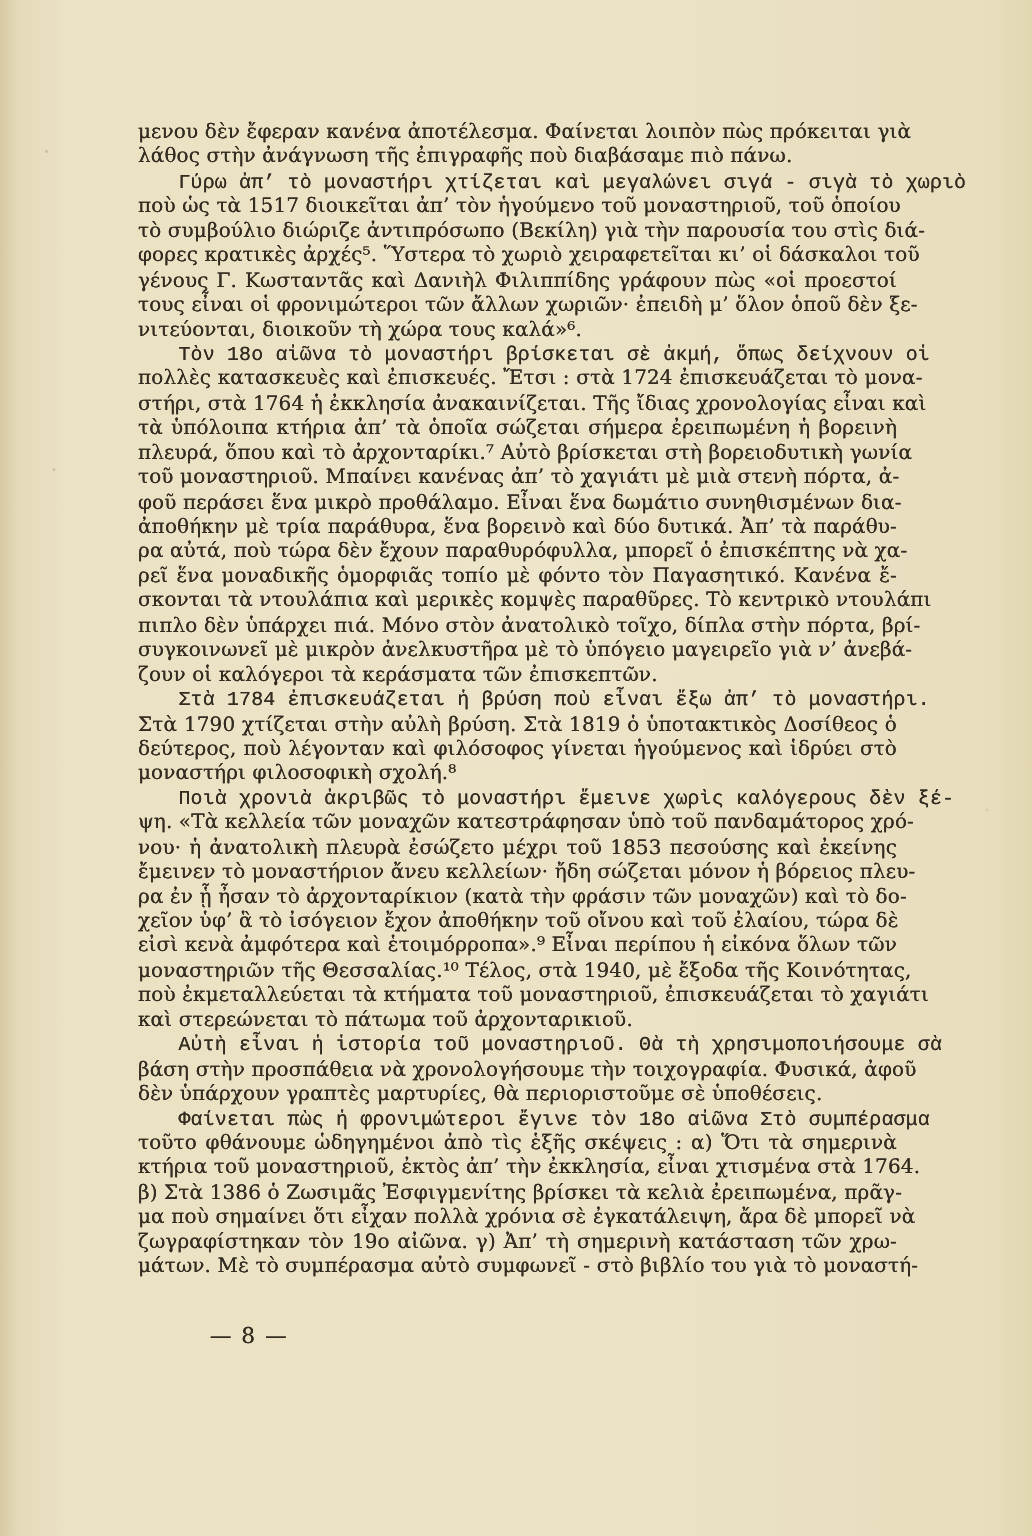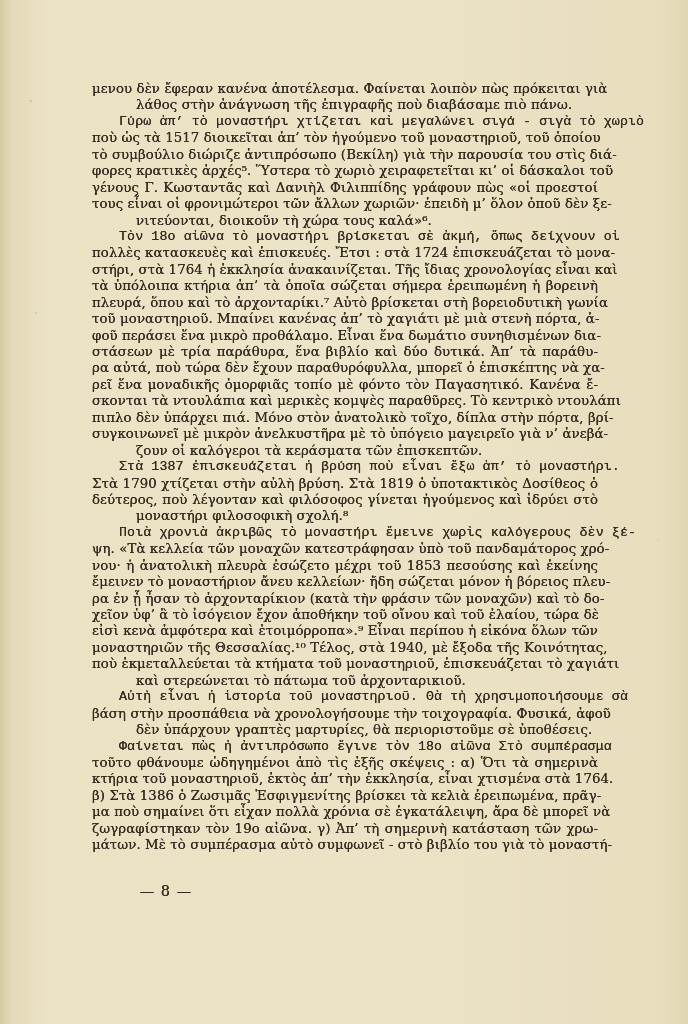--- a/index.html
+++ b/index.html
@@ -34,21 +34,21 @@
     line-height:16.45px;
     height:16.45px;
     letter-spacing:0.1px;
     white-space:nowrap;
     text-align:justify;
     text-align-last:justify;
     text-justify:inter-word;
     text-shadow:0 0 0.3px currentColor;
   }
   .ln.ind{ text-indent:27px;font-family:Liberation Mono, monospace; }
-  .ln.short{ text-align-last:left;margin-left:44px; }
+  .ln.short{ text-align-last:left; }
   .page-number{
     position:absolute;
     left:116px;top:883px;width:100px;
     text-align:center;
     font-size:14.5px;
     letter-spacing:1px;
     text-shadow:0 0 0.3px currentColor;
   }
 </style>
 </head>
@@ -65,45 +65,45 @@
     <div class="ln">γένους Γ. Κωσταντᾶς καὶ Δανιὴλ Φιλιππίδης γράφουν πὼς «οἱ προεστοί</div>
     <div class="ln">τους εἶναι οἱ φρονιμώτεροι τῶν ἄλλων χωριῶν· ἐπειδὴ μ’ ὅλον ὁποῦ δὲν ξε-</div>
     <div class="ln short">νιτεύονται, διοικοῦν τὴ χώρα τους καλά»⁶.</div>
     <div class="ln ind">Τὸν 18ο αἰῶνα τὸ μοναστήρι βρίσκεται σὲ ἀκμή, ὅπως δείχνουν οἱ</div>
     <div class="ln">πολλὲς κατασκευὲς καὶ ἐπισκευές. Ἔτσι : στὰ 1724 ἐπισκευάζεται τὸ μονα-</div>
     <div class="ln">στήρι, στὰ 1764 ἡ ἐκκλησία ἀνακαινίζεται. Τῆς ἴδιας χρονολογίας εἶναι καὶ</div>
     <div class="ln">τὰ ὑπόλοιπα κτήρια ἀπ’ τὰ ὁποῖα σώζεται σήμερα ἐρειπωμένη ἡ βορεινὴ</div>
     <div class="ln">πλευρά, ὅπου καὶ τὸ ἀρχονταρίκι.⁷ Αὐτὸ βρίσκεται στὴ βορειοδυτικὴ γωνία</div>
     <div class="ln">τοῦ μοναστηριοῦ. Μπαίνει κανένας ἀπ’ τὸ χαγιάτι μὲ μιὰ στενὴ πόρτα, ἀ-</div>
     <div class="ln">φοῦ περάσει ἕνα μικρὸ προθάλαμο. Εἶναι ἕνα δωμάτιο συνηθισμένων δια-</div>
-    <div class="ln">στάσεων μὲ τρία παράθυρα, ἕνα βιβλίο καὶ δύο δυτικά. Ἀπ’ τὰ παράθυ-</div>
+    <div class="ln">ἀποθήκην μὲ τρία παράθυρα, ἕνα βορεινὸ καὶ δύο δυτικά. Ἀπ’ τὰ παράθυ-</div>
     <div class="ln">ρα αὐτά, ποὺ τώρα δὲν ἔχουν παραθυρόφυλλα, μπορεῖ ὁ ἐπισκέπτης νὰ χα-</div>
     <div class="ln">ρεῖ ἕνα μοναδικῆς ὁμορφιᾶς τοπίο μὲ φόντο τὸν Παγασητικό. Κανένα ἔ-</div>
     <div class="ln">σκονται τὰ ντουλάπια καὶ μερικὲς κομψὲς παραθῦρες. Τὸ κεντρικὸ ντουλάπι</div>
     <div class="ln">πιπλο δὲν ὑπάρχει πιά. Μόνο στὸν ἀνατολικὸ τοῖχο, δίπλα στὴν πόρτα, βρί-</div>
     <div class="ln">συγκοινωνεῖ μὲ μικρὸν ἀνελκυστῆρα μὲ τὸ ὑπόγειο μαγειρεῖο γιὰ ν’ ἀνεβά-</div>
     <div class="ln short">ζουν οἱ καλόγεροι τὰ κεράσματα τῶν ἐπισκεπτῶν.</div>
-    <div class="ln ind">Στὰ 1387 ἐπισκευάζεται ἡ βρύση ποὺ εἶναι ἔξω ἀπ’ τὸ μοναστήρι.</div>
+    <div class="ln ind">Στὰ 1784 ἐπισκευάζεται ἡ βρύση ποὺ εἶναι ἔξω ἀπ’ τὸ μοναστήρι.</div>
     <div class="ln">Στὰ 1790 χτίζεται στὴν αὐλὴ βρύση. Στὰ 1819 ὁ ὑποτακτικὸς Δοσίθεος ὁ</div>
     <div class="ln">δεύτερος, ποὺ λέγονταν καὶ φιλόσοφος γίνεται ἡγούμενος καὶ ἱδρύει στὸ</div>
     <div class="ln short">μοναστήρι φιλοσοφικὴ σχολή.⁸</div>
     <div class="ln ind">Ποιὰ χρονιὰ ἀκριβῶς τὸ μοναστήρι ἔμεινε χωρὶς καλόγερους δὲν ξέ-</div>
     <div class="ln">ψη. «Τὰ κελλεία τῶν μοναχῶν κατεστράφησαν ὑπὸ τοῦ πανδαμάτορος χρό-</div>
     <div class="ln">νου· ἡ ἀνατολικὴ πλευρὰ ἐσώζετο μέχρι τοῦ 1853 πεσούσης καὶ ἐκείνης</div>
     <div class="ln">ἔμεινεν τὸ μοναστήριον ἄνευ κελλείων· ἤδη σώζεται μόνον ἡ βόρειος πλευ-</div>
     <div class="ln">ρα ἐν ᾗ ἦσαν τὸ ἀρχονταρίκιον (κατὰ τὴν φράσιν τῶν μοναχῶν) καὶ τὸ δο-</div>
     <div class="ln">χεῖον ὑφ’ ἃ τὸ ἰσόγειον ἔχον ἀποθήκην τοῦ οἴνου καὶ τοῦ ἐλαίου, τώρα δὲ</div>
     <div class="ln">εἰσὶ κενὰ ἀμφότερα καὶ ἑτοιμόρροπα».⁹ Εἶναι περίπου ἡ εἰκόνα ὅλων τῶν</div>
     <div class="ln">μοναστηριῶν τῆς Θεσσαλίας.¹⁰ Τέλος, στὰ 1940, μὲ ἔξοδα τῆς Κοινότητας,</div>
     <div class="ln">ποὺ ἐκμεταλλεύεται τὰ κτήματα τοῦ μοναστηριοῦ, ἐπισκευάζεται τὸ χαγιάτι</div>
     <div class="ln short">καὶ στερεώνεται τὸ πάτωμα τοῦ ἀρχονταρικιοῦ.</div>
     <div class="ln ind">Αὐτὴ εἶναι ἡ ἱστορία τοῦ μοναστηριοῦ. Θὰ τὴ χρησιμοποιήσουμε σὰ</div>
     <div class="ln">βάση στὴν προσπάθεια νὰ χρονολογήσουμε τὴν τοιχογραφία. Φυσικά, ἀφοῦ</div>
     <div class="ln short">δὲν ὑπάρχουν γραπτὲς μαρτυρίες, θὰ περιοριστοῦμε σὲ ὑποθέσεις.</div>
-    <div class="ln ind">Φαίνεται πὼς ἡ ἀντιπρόσωπο ἔγινε τὸν 18ο αἰῶνα Στὸ συμπέρασμα</div>
+    <div class="ln ind">Φαίνεται πὼς ἡ φρονιμώτεροι ἔγινε τὸν 18ο αἰῶνα Στὸ συμπέρασμα</div>
     <div class="ln">τοῦτο φθάνουμε ὡδηγημένοι ἀπὸ τὶς ἑξῆς σκέψεις : α) Ὅτι τὰ σημερινὰ</div>
     <div class="ln">κτήρια τοῦ μοναστηριοῦ, ἐκτὸς ἀπ’ τὴν ἐκκλησία, εἶναι χτισμένα στὰ 1764.</div>
     <div class="ln">β) Στὰ 1386 ὁ Ζωσιμᾶς Ἐσφιγμενίτης βρίσκει τὰ κελιὰ ἐρειπωμένα, πρᾶγ-</div>
     <div class="ln">μα ποὺ σημαίνει ὅτι εἶχαν πολλὰ χρόνια σὲ ἐγκατάλειψη, ἄρα δὲ μπορεῖ νὰ</div>
     <div class="ln">ζωγραφίστηκαν τὸν 19ο αἰῶνα. γ) Ἀπ’ τὴ σημερινὴ κατάσταση τῶν χρω-</div>
     <div class="ln">μάτων. Μὲ τὸ συμπέρασμα αὐτὸ συμφωνεῖ - στὸ βιβλίο του γιὰ τὸ μοναστή-</div>
   </div>
   <div class="page-number">— 8 —</div>
 </div>
 

